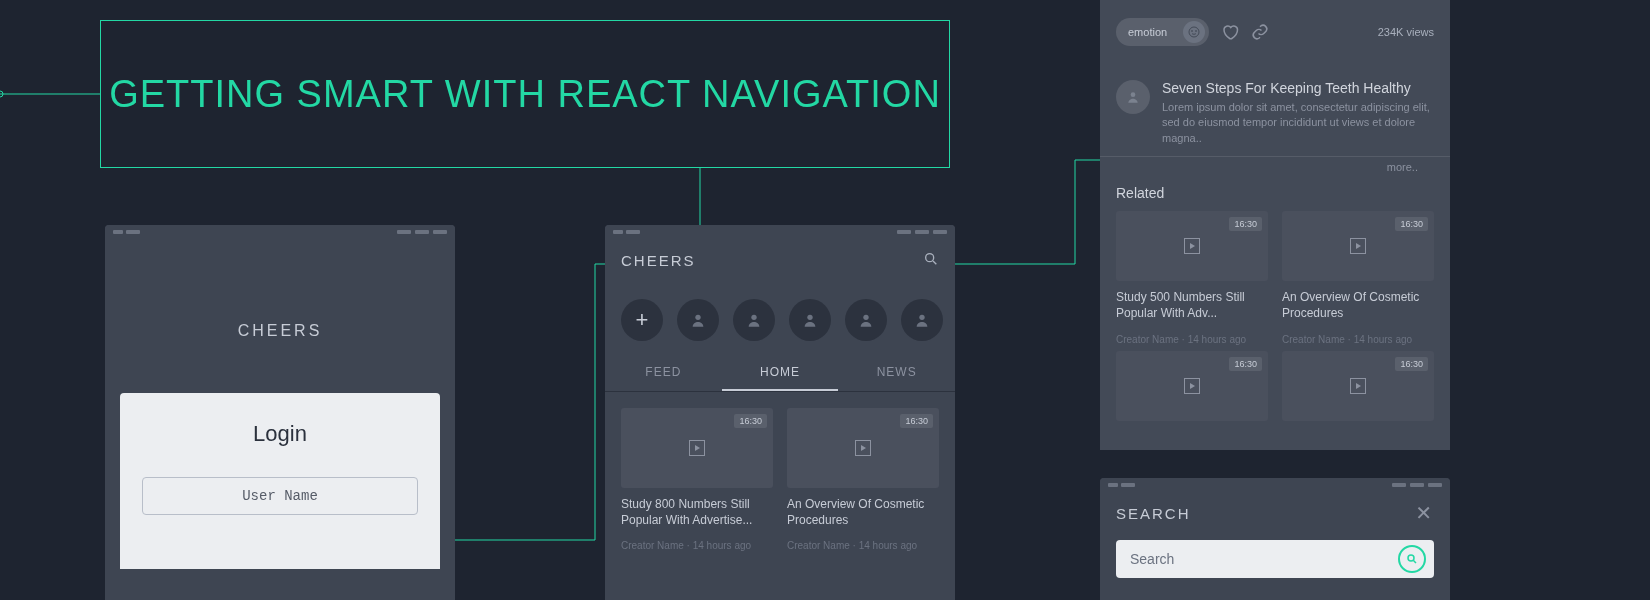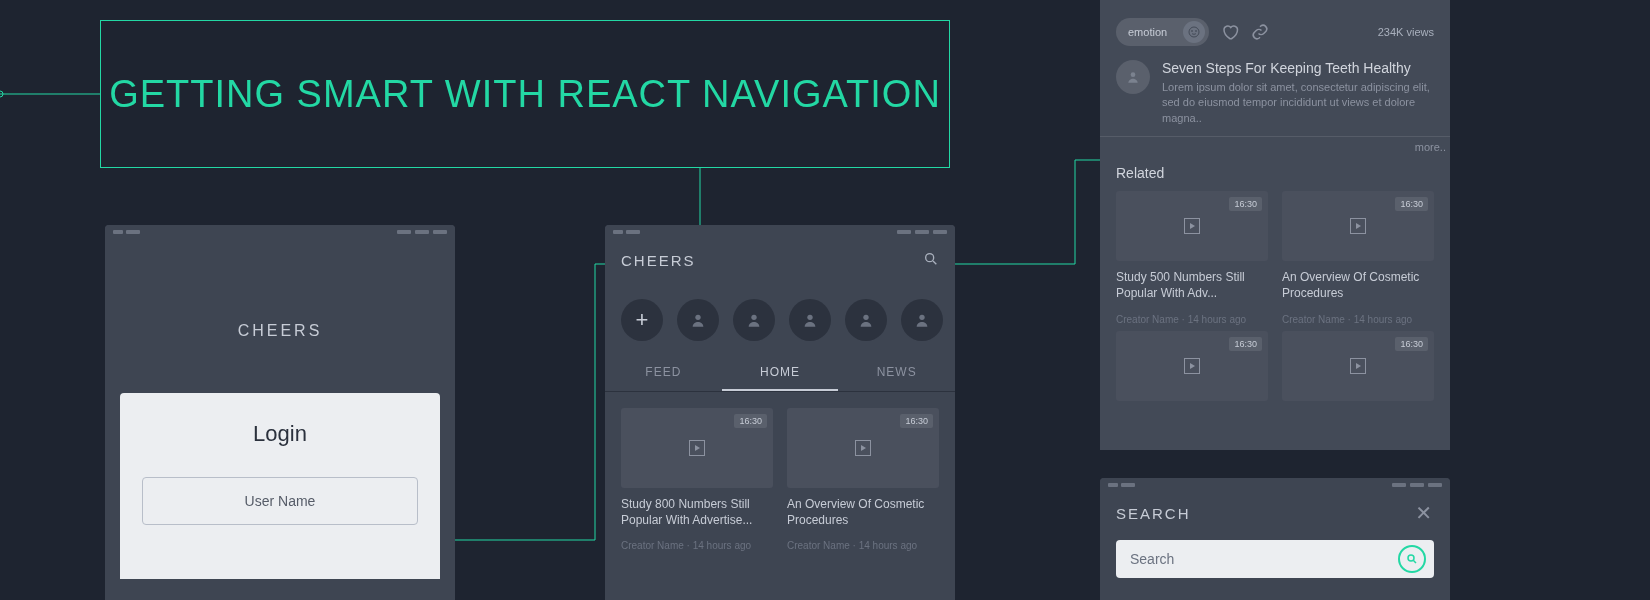--- a/index.html
+++ b/index.html
@@ -68,24 +68,25 @@
     position:absolute; left:15px; right:15px; top:168px;
     background:#eceef1; border-radius:4px 4px 0 0;
     padding: 28px 22px 40px;
   }
   .phone-login .card h2 {
     text-align:center; color:#2b313d; font-size:22px; font-weight:500;
     margin-bottom: 30px;
   }
   .phone-login .field {
     border:1px solid #b8bec9; border-radius:4px;
-    height: 48px; margin-bottom:14px;
+    height: 38px; margin-bottom:14px;
     display:flex; align-items:center; justify-content:center;
     color:#565c68; font-size:14px;
     background: #eceef1;
+    font-family: Liberation Mono, monospace;
   }
 
   
   .phone-home { left:605px; top:225px; width:350px; height:380px; }
   .phone-home .appbar svg { width:16px; height:16px; }
   .phone-home .avatars {
     display:flex; gap:14px; padding: 18px 16px 14px;
     overflow:hidden;
   }
   .avatars .av {
@@ -126,26 +127,26 @@
     padding: 10px 16px;
   }
   .pill {
     display:flex; align-items:center; gap:16px;
     background:#5a606c; border-radius:16px; padding:3px 4px 3px 12px;
     font-size:11px; color:#c7ccd6;
   }
   .pill .face { width:22px; height:22px; border-radius:50%; background:#6b7280; display:flex; align-items:center; justify-content:center; }
   .meta-icons { display:flex; gap:10px; align-items:center; color:#6b7280; }
   .views { font-size:11px; color:#a9b0bd; }
-  .detail-body { padding: 4px 16px 10px; border-bottom:1px solid #565c68; display:flex; gap:12px; }
+  .detail-body { padding: 4px 16px 10px; border-bottom:1px solid #565c68; display:flex; gap:12px;margin-top:20px; }
   .detail-body .avatar { min-width:34px; width:34px; height:34px; border-radius:50%; background:#5a606c; display:flex; align-items:center; justify-content:center; }
   .detail-body .avatar svg { width:14px; height:14px; fill:#7b828f; }
   .detail-body h3 { font-size:14px; color:#d1d5dd; font-weight:500; margin-bottom:4px; }
   .detail-body p { font-size:11px; color:#8c92a0; line-height:1.4; }
-  .more { text-align:right; font-size:11px; color:#8c92a0; padding:4px 4px 8px; }
+  .more { text-align:right; font-size:11px; color:#8c92a0; padding:4px 32px 8px; }
   .section-title { font-size:14px; color:#d1d5dd; padding: 4px 16px 10px; }
   .phone-detail .cards { padding: 0 16px; }
   .phone-detail .row { display:flex; gap:14px; margin-bottom:6px; }
   .phone-detail .vcard .thumb { height:70px; }
 
   
   .phone-search { left:1100px; top:478px; width:350px; height:140px; background:#3e4552; }
   .phone-search .appbar { justify-content:space-between; }
   .closex { font-size:20px; color:#8c92a0; font-weight:300; }
   .searchbox {

